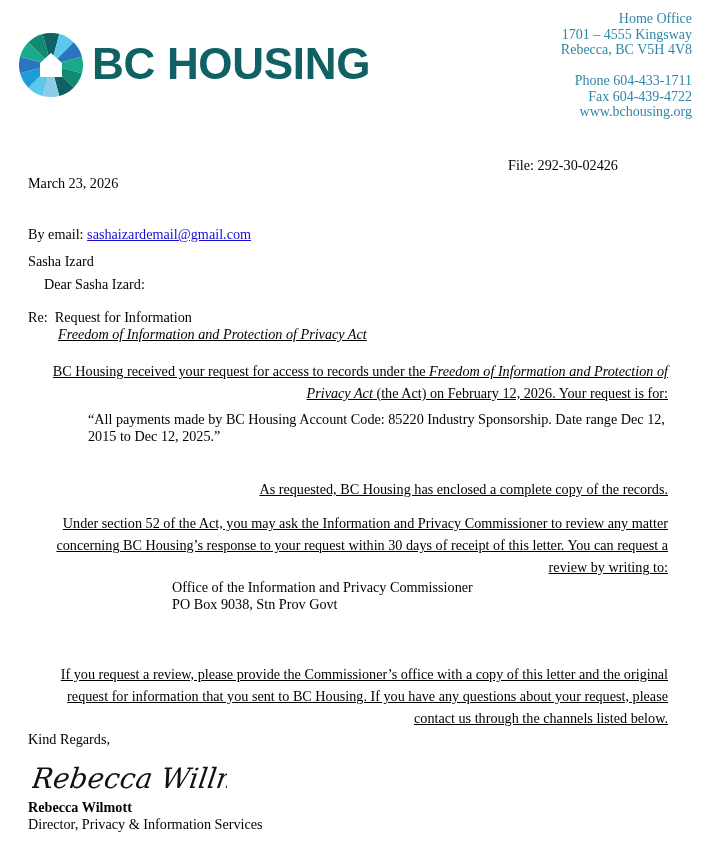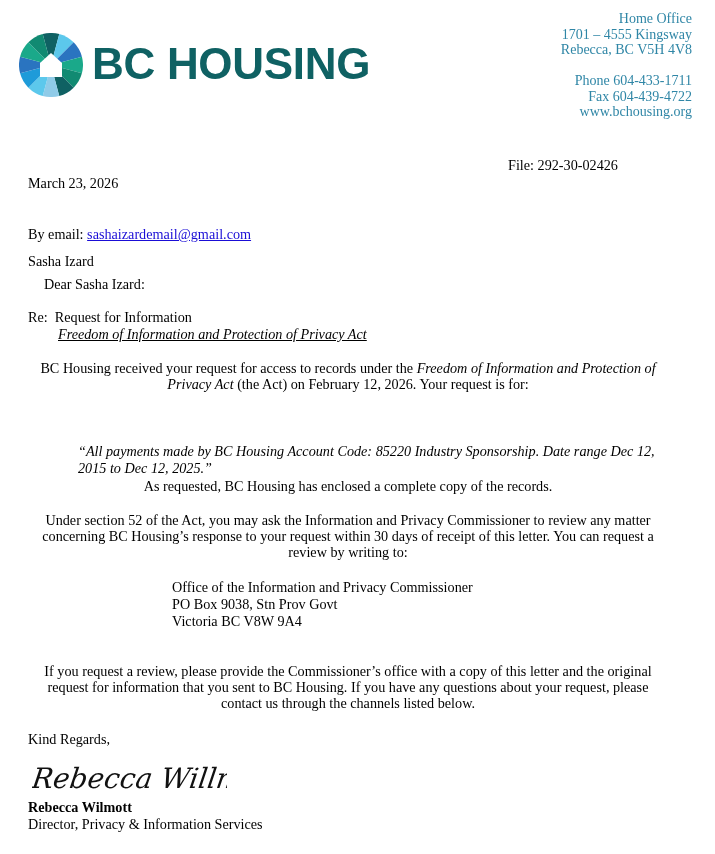--- a/index.html
+++ b/index.html
@@ -52,47 +52,46 @@
     
     .line {
       position: absolute;
       white-space: nowrap;
       line-height: 17px;
     }
     .para {
       position: absolute;
       left: 28px;
       width: 640px;
-      line-height: 16px;
-      text-align: center;
+      line-height: 22px;
+      text-align: right;
+      text-decoration: underline;
     }
     a.email {
       color: #1a0dd6;
       text-decoration: underline;
     }
     .ital { font-style: italic; }
     .u { text-decoration: underline; }
 
     #file-ref { left: 508px; top: 157px; }
     #letter-date { left: 28px; top: 175px; }
     #recipient-name { left: 28px; top: 209px; margin-top: 44px; }
     #recipient-email-line { left: 28px; top: 226px; }
     #salutation { left: 28px; top: 276px; margin-left: 16px; }
     #re-line { left: 28px; top: 309px; }
     #re-act { left: 58px; top: 326px; }
 
     #para-received { top: 360px; }
     #quote {
       position: absolute;
-      left: 78px;
+      left: 88px;
       top: 411px;
       width: 590px;
       line-height: 17px;
-      font-style: italic;
-      margin-top: 32px;
     }
     #para-enclosed { top: 478px; }
     #para-review { top: 512px; }
 
     #commissioner {
       position: absolute;
       left: 172px;
       top: 579px;
       line-height: 17px;
     }
@@ -156,21 +155,20 @@
 
 <div id="quote">“All payments made by BC Housing Account Code: 85220 Industry Sponsorship. Date range Dec 12, 2015 to Dec 12, 2025.”</div>
 
 <div id="para-enclosed" class="para">As requested, BC Housing has enclosed a complete copy of the records.</div>
 
 <div id="para-review" class="para">Under section 52 of the Act, you may ask the Information and Privacy Commissioner to review any matter concerning BC Housing’s response to your request within 30 days of receipt of this letter. You can request a review by writing to:</div>
 
 <div id="commissioner">
   <div>Office of the Information and Privacy Commissioner</div>
   <div>PO Box 9038, Stn Prov Govt</div>
-  <div>Victoria BC V8W 9A4</div>
 </div>
 
 <div id="para-request-review" class="para">If you request a review, please provide the Commissioner’s office with a copy of this letter and the original request for information that you sent to BC Housing. If you have any questions about your request, please contact us through the channels listed below.</div>
 
 <div id="closing" class="line">Kind Regards,</div>
 <div id="signature" class="abs">
   <svg width="195" height="50" viewBox="0 0 195 50">
     <text x="4" y="36" font-family="'DejaVu Serif', serif" font-style="italic" font-size="28" fill="#111" transform="skewX(-8)">Rebecca Willmott</text>
   </svg>
 </div>

